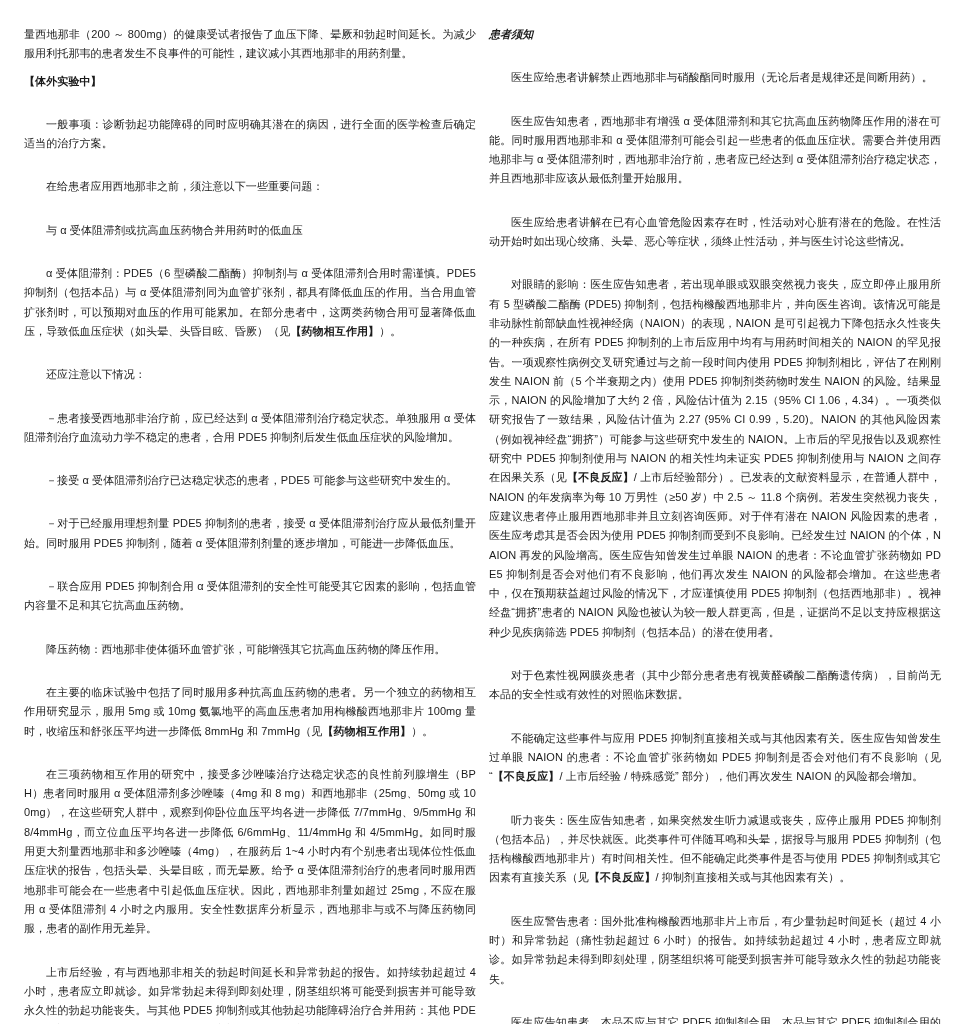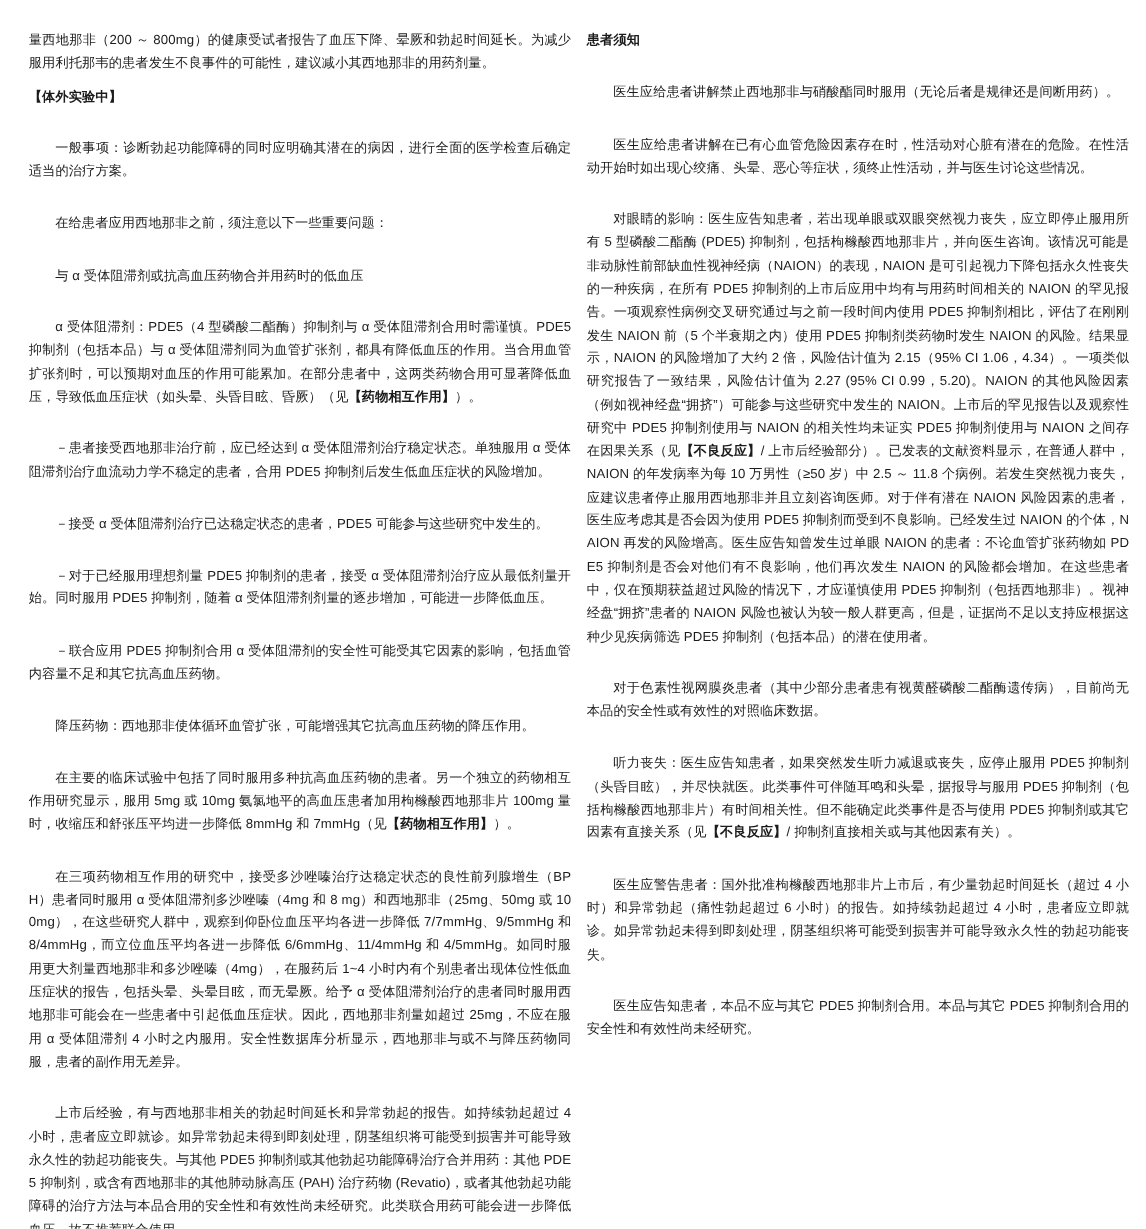--- a/index.html
+++ b/index.html
@@ -32,47 +32,51 @@
   .para.body { text-indent: 2em; margin-top: 24px; }
   .para.continuation { text-indent: 0; }
   .para.section-heading {
     font-weight: bold;
     text-indent: 0;
     margin-top: 8px;
   }
   .para.column-heading {
     font-weight: bold;
     text-indent: 0;
+    font-style: italic;
   }
   .b { font-weight: bold; }
 </style>
 </head>
 <body>
 
 <div class="page">
   <div class="column">
       <p class="para continuation"><span>量西地那非（200 ～ 800mg）的健康受试者报告了血压下降、晕厥和勃起时间延长。为减少服用利托那韦的患者发生不良事件的可能性，建议减小其西地那非的用药剂量。</span></p>
       <p class="para section-heading"><span class="b">【体外实验中】</span></p>
       <p class="para body"><span>一般事项：诊断勃起功能障碍的同时应明确其潜在的病因，进行全面的医学检查后确定适当的治疗方案。</span></p>
       <p class="para body"><span>在给患者应用西地那非之前，须注意以下一些重要问题：</span></p>
       <p class="para body"><span>与 α 受体阻滞剂或抗高血压药物合并用药时的低血压</span></p>
-      <p class="para body"><span>α 受体阻滞剂：PDE5（4 型磷酸二酯酶）抑制剂与 α 受体阻滞剂合用时需谨慎。PDE5 抑制剂（包括本品）与 α 受体阻滞剂同为血管扩张剂，都具有降低血压的作用。当合用血管扩张剂时，可以预期对血压的作用可能累加。在部分患者中，这两类药物合用可显著降低血压，导致低血压症状（如头晕、头昏目眩、昏厥）（见</span><span class="b">【药物相互作用】</span><span>）。</span></p>
+      <p class="para body"><span>α 受体阻滞剂：PDE5（6 型磷酸二酯酶）抑制剂与 α 受体阻滞剂合用时需谨慎。PDE5 抑制剂（包括本品）与 α 受体阻滞剂同为血管扩张剂，都具有降低血压的作用。当合用血管扩张剂时，可以预期对血压的作用可能累加。在部分患者中，这两类药物合用可显著降低血压，导致低血压症状（如头晕、头昏目眩、昏厥）（见</span><span class="b">【药物相互作用】</span><span>）。</span></p>
+      <p class="para body"><span>还应注意以下情况：</span></p>
       <p class="para body"><span>－患者接受西地那非治疗前，应已经达到 α 受体阻滞剂治疗稳定状态。单独服用 α 受体阻滞剂治疗血流动力学不稳定的患者，合用 PDE5 抑制剂后发生低血压症状的风险增加。</span></p>
       <p class="para body"><span>－接受 α 受体阻滞剂治疗已达稳定状态的患者，PDE5 可能参与这些研究中发生的。</span></p>
       <p class="para body"><span>－对于已经服用理想剂量 PDE5 抑制剂的患者，接受 α 受体阻滞剂治疗应从最低剂量开始。同时服用 PDE5 抑制剂，随着 α 受体阻滞剂剂量的逐步增加，可能进一步降低血压。</span></p>
       <p class="para body"><span>－联合应用 PDE5 抑制剂合用 α 受体阻滞剂的安全性可能受其它因素的影响，包括血管内容量不足和其它抗高血压药物。</span></p>
       <p class="para body"><span>降压药物：西地那非使体循环血管扩张，可能增强其它抗高血压药物的降压作用。</span></p>
       <p class="para body"><span>在主要的临床试验中包括了同时服用多种抗高血压药物的患者。另一个独立的药物相互作用研究显示，服用 5mg 或 10mg 氨氯地平的高血压患者加用枸橼酸西地那非片 100mg 量时，收缩压和舒张压平均进一步降低 8mmHg 和 7mmHg（见</span><span class="b">【药物相互作用】</span><span>）。</span></p>
       <p class="para body"><span>在三项药物相互作用的研究中，接受多沙唑嗪治疗达稳定状态的良性前列腺增生（BPH）患者同时服用 α 受体阻滞剂多沙唑嗪（4mg 和 8 mg）和西地那非（25mg、50mg 或 100mg），在这些研究人群中，观察到仰卧位血压平均各进一步降低 7/7mmHg、9/5mmHg 和 8/4mmHg，而立位血压平均各进一步降低 6/6mmHg、11/4mmHg 和 4/5mmHg。如同时服用更大剂量西地那非和多沙唑嗪（4mg），在服药后 1~4 小时内有个别患者出现体位性低血压症状的报告，包括头晕、头晕目眩，而无晕厥。给予 α 受体阻滞剂治疗的患者同时服用西地那非可能会在一些患者中引起低血压症状。因此，西地那非剂量如超过 25mg，不应在服用 α 受体阻滞剂 4 小时之内服用。安全性数据库分析显示，西地那非与或不与降压药物同服，患者的副作用无差异。</span></p>
       <p class="para body"><span>上市后经验，有与西地那非相关的勃起时间延长和异常勃起的报告。如持续勃起超过 4 小时，患者应立即就诊。如异常勃起未得到即刻处理，阴茎组织将可能受到损害并可能导致永久性的勃起功能丧失。与其他 PDE5 抑制剂或其他勃起功能障碍治疗合并用药：其他 PDE5 抑制剂，或含有西地那非的其他肺动脉高压 (PAH) 治疗药物 (Revatio)，或者其他勃起功能障碍的治疗方法与本品合用的安全性和有效性尚未经研究。此类联合用药可能会进一步降低血压。故不推荐联合使用。</span></p>
       <p class="para body"><span>对出血的影响：在曾服用枸橼酸西地那非片的患者中，曾有过上市后出血事件的报道。本品与这些事件之间的因果关系尚未确立。无论单独使用或与阿司匹林合用，枸橼酸西地那非片对人出血时间没有影响。然而，体外实验中，枸橼酸西地那非片增强硝普钠（一种一氧化氮供体）的抗人类血小板凝聚作用。此外，在麻醉下的家兔，肝素与西地那非合用对出血时间的延长有叠加作用，但未进行过类似的人体研究。目前未知枸橼酸西地那非片在出血性疾病患者和活动性消化道溃疡患者中的安全性。</span></p>
     </div>
   <div class="column">
       <p class="para column-heading"><span class="b">患者须知</span></p>
       <p class="para body"><span>医生应给患者讲解禁止西地那非与硝酸酯同时服用（无论后者是规律还是间断用药）。</span></p>
+      <p class="para body"><span>医生应告知患者，西地那非有增强 α 受体阻滞剂和其它抗高血压药物降压作用的潜在可能。同时服用西地那非和 α 受体阻滞剂可能会引起一些患者的低血压症状。需要合并使用西地那非与 α 受体阻滞剂时，西地那非治疗前，患者应已经达到 α 受体阻滞剂治疗稳定状态，并且西地那非应该从最低剂量开始服用。</span></p>
       <p class="para body"><span>医生应给患者讲解在已有心血管危险因素存在时，性活动对心脏有潜在的危险。在性活动开始时如出现心绞痛、头晕、恶心等症状，须终止性活动，并与医生讨论这些情况。</span></p>
       <p class="para body"><span>对眼睛的影响：医生应告知患者，若出现单眼或双眼突然视力丧失，应立即停止服用所有 5 型磷酸二酯酶 (PDE5) 抑制剂，包括枸橼酸西地那非片，并向医生咨询。该情况可能是非动脉性前部缺血性视神经病（NAION）的表现，NAION 是可引起视力下降包括永久性丧失的一种疾病，在所有 PDE5 抑制剂的上市后应用中均有与用药时间相关的 NAION 的罕见报告。一项观察性病例交叉研究通过与之前一段时间内使用 PDE5 抑制剂相比，评估了在刚刚发生 NAION 前（5 个半衰期之内）使用 PDE5 抑制剂类药物时发生 NAION 的风险。结果显示，NAION 的风险增加了大约 2 倍，风险估计值为 2.15（95% CI 1.06，4.34）。一项类似研究报告了一致结果，风险估计值为 2.27 (95% CI 0.99，5.20)。NAION 的其他风险因素（例如视神经盘“拥挤”）可能参与这些研究中发生的 NAION。上市后的罕见报告以及观察性研究中 PDE5 抑制剂使用与 NAION 的相关性均未证实 PDE5 抑制剂使用与 NAION 之间存在因果关系（见</span><span class="b">【不良反应】</span><span>/ 上市后经验部分）。已发表的文献资料显示，在普通人群中，NAION 的年发病率为每 10 万男性（≥50 岁）中 2.5 ～ 11.8 个病例。若发生突然视力丧失，应建议患者停止服用西地那非并且立刻咨询医师。对于伴有潜在 NAION 风险因素的患者，医生应考虑其是否会因为使用 PDE5 抑制剂而受到不良影响。已经发生过 NAION 的个体，NAION 再发的风险增高。医生应告知曾发生过单眼 NAION 的患者：不论血管扩张药物如 PDE5 抑制剂是否会对他们有不良影响，他们再次发生 NAION 的风险都会增加。在这些患者中，仅在预期获益超过风险的情况下，才应谨慎使用 PDE5 抑制剂（包括西地那非）。视神经盘“拥挤”患者的 NAION 风险也被认为较一般人群更高，但是，证据尚不足以支持应根据这种少见疾病筛选 PDE5 抑制剂（包括本品）的潜在使用者。</span></p>
       <p class="para body"><span>对于色素性视网膜炎患者（其中少部分患者患有视黄醛磷酸二酯酶遗传病），目前尚无本品的安全性或有效性的对照临床数据。</span></p>
-      <p class="para body"><span>听力丧失：医生应告知患者，如果突然发生听力减退或丧失，应停止服用 PDE5 抑制剂（头昏目眩），并尽快就医。此类事件可伴随耳鸣和头晕，据报导与服用 PDE5 抑制剂（包括枸橼酸西地那非片）有时间相关性。但不能确定此类事件是否与使用 PDE5 抑制剂或其它因素有直接关系（见</span><span class="b">【不良反应】</span><span>/ 抑制剂直接相关或与其他因素有关）。</span></p>
+      <p class="para body"><span>不能确定这些事件与应用 PDE5 抑制剂直接相关或与其他因素有关。医生应告知曾发生过单眼 NAION 的患者：不论血管扩张药物如 PDE5 抑制剂是否会对他们有不良影响（见 “</span><span class="b">【不良反应】</span><span>/ 上市后经验 / 特殊感觉” 部分），他们再次发生 NAION 的风险都会增加。</span></p>
+      <p class="para body"><span>听力丧失：医生应告知患者，如果突然发生听力减退或丧失，应停止服用 PDE5 抑制剂（包括本品），并尽快就医。此类事件可伴随耳鸣和头晕，据报导与服用 PDE5 抑制剂（包括枸橼酸西地那非片）有时间相关性。但不能确定此类事件是否与使用 PDE5 抑制剂或其它因素有直接关系（见</span><span class="b">【不良反应】</span><span>/ 抑制剂直接相关或与其他因素有关）。</span></p>
       <p class="para body"><span>医生应警告患者：国外批准枸橼酸西地那非片上市后，有少量勃起时间延长（超过 4 小时）和异常勃起（痛性勃起超过 6 小时）的报告。如持续勃起超过 4 小时，患者应立即就诊。如异常勃起未得到即刻处理，阴茎组织将可能受到损害并可能导致永久性的勃起功能丧失。</span></p>
       <p class="para body"><span>医生应告知患者，本品不应与其它 PDE5 抑制剂合用。本品与其它 PDE5 抑制剂合用的安全性和有效性尚未经研究。</span></p>
     </div>
 </div>
 
 </body></html>

